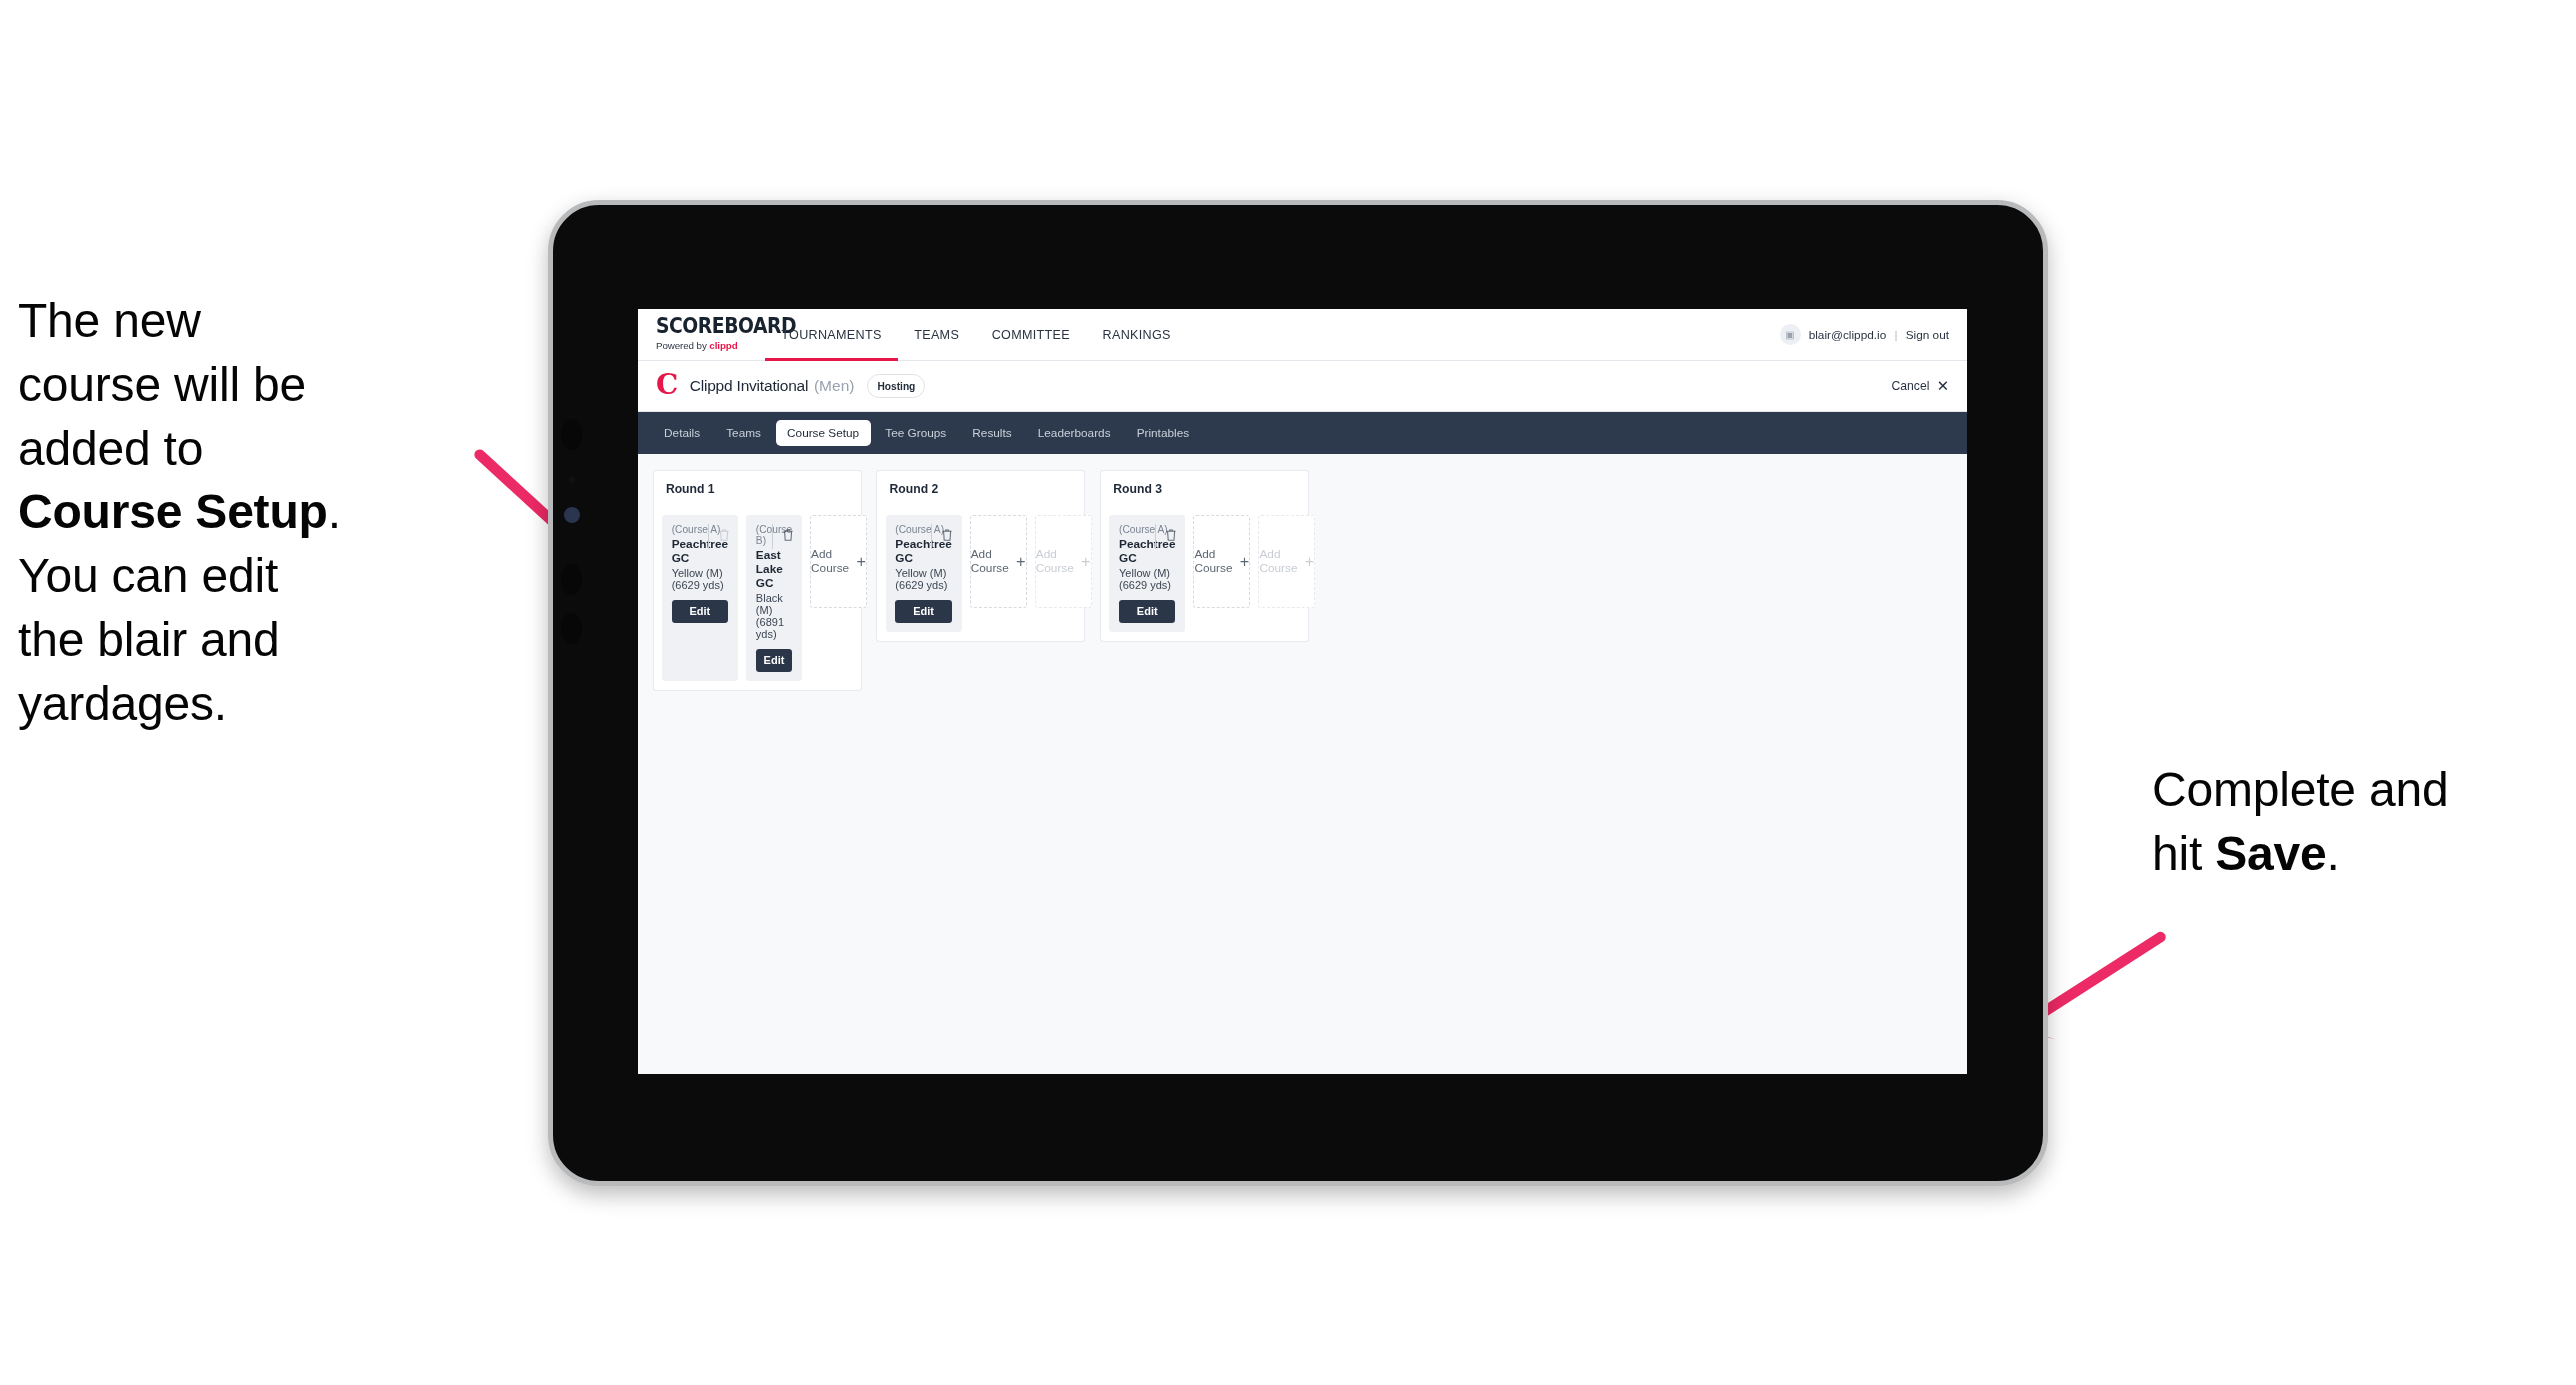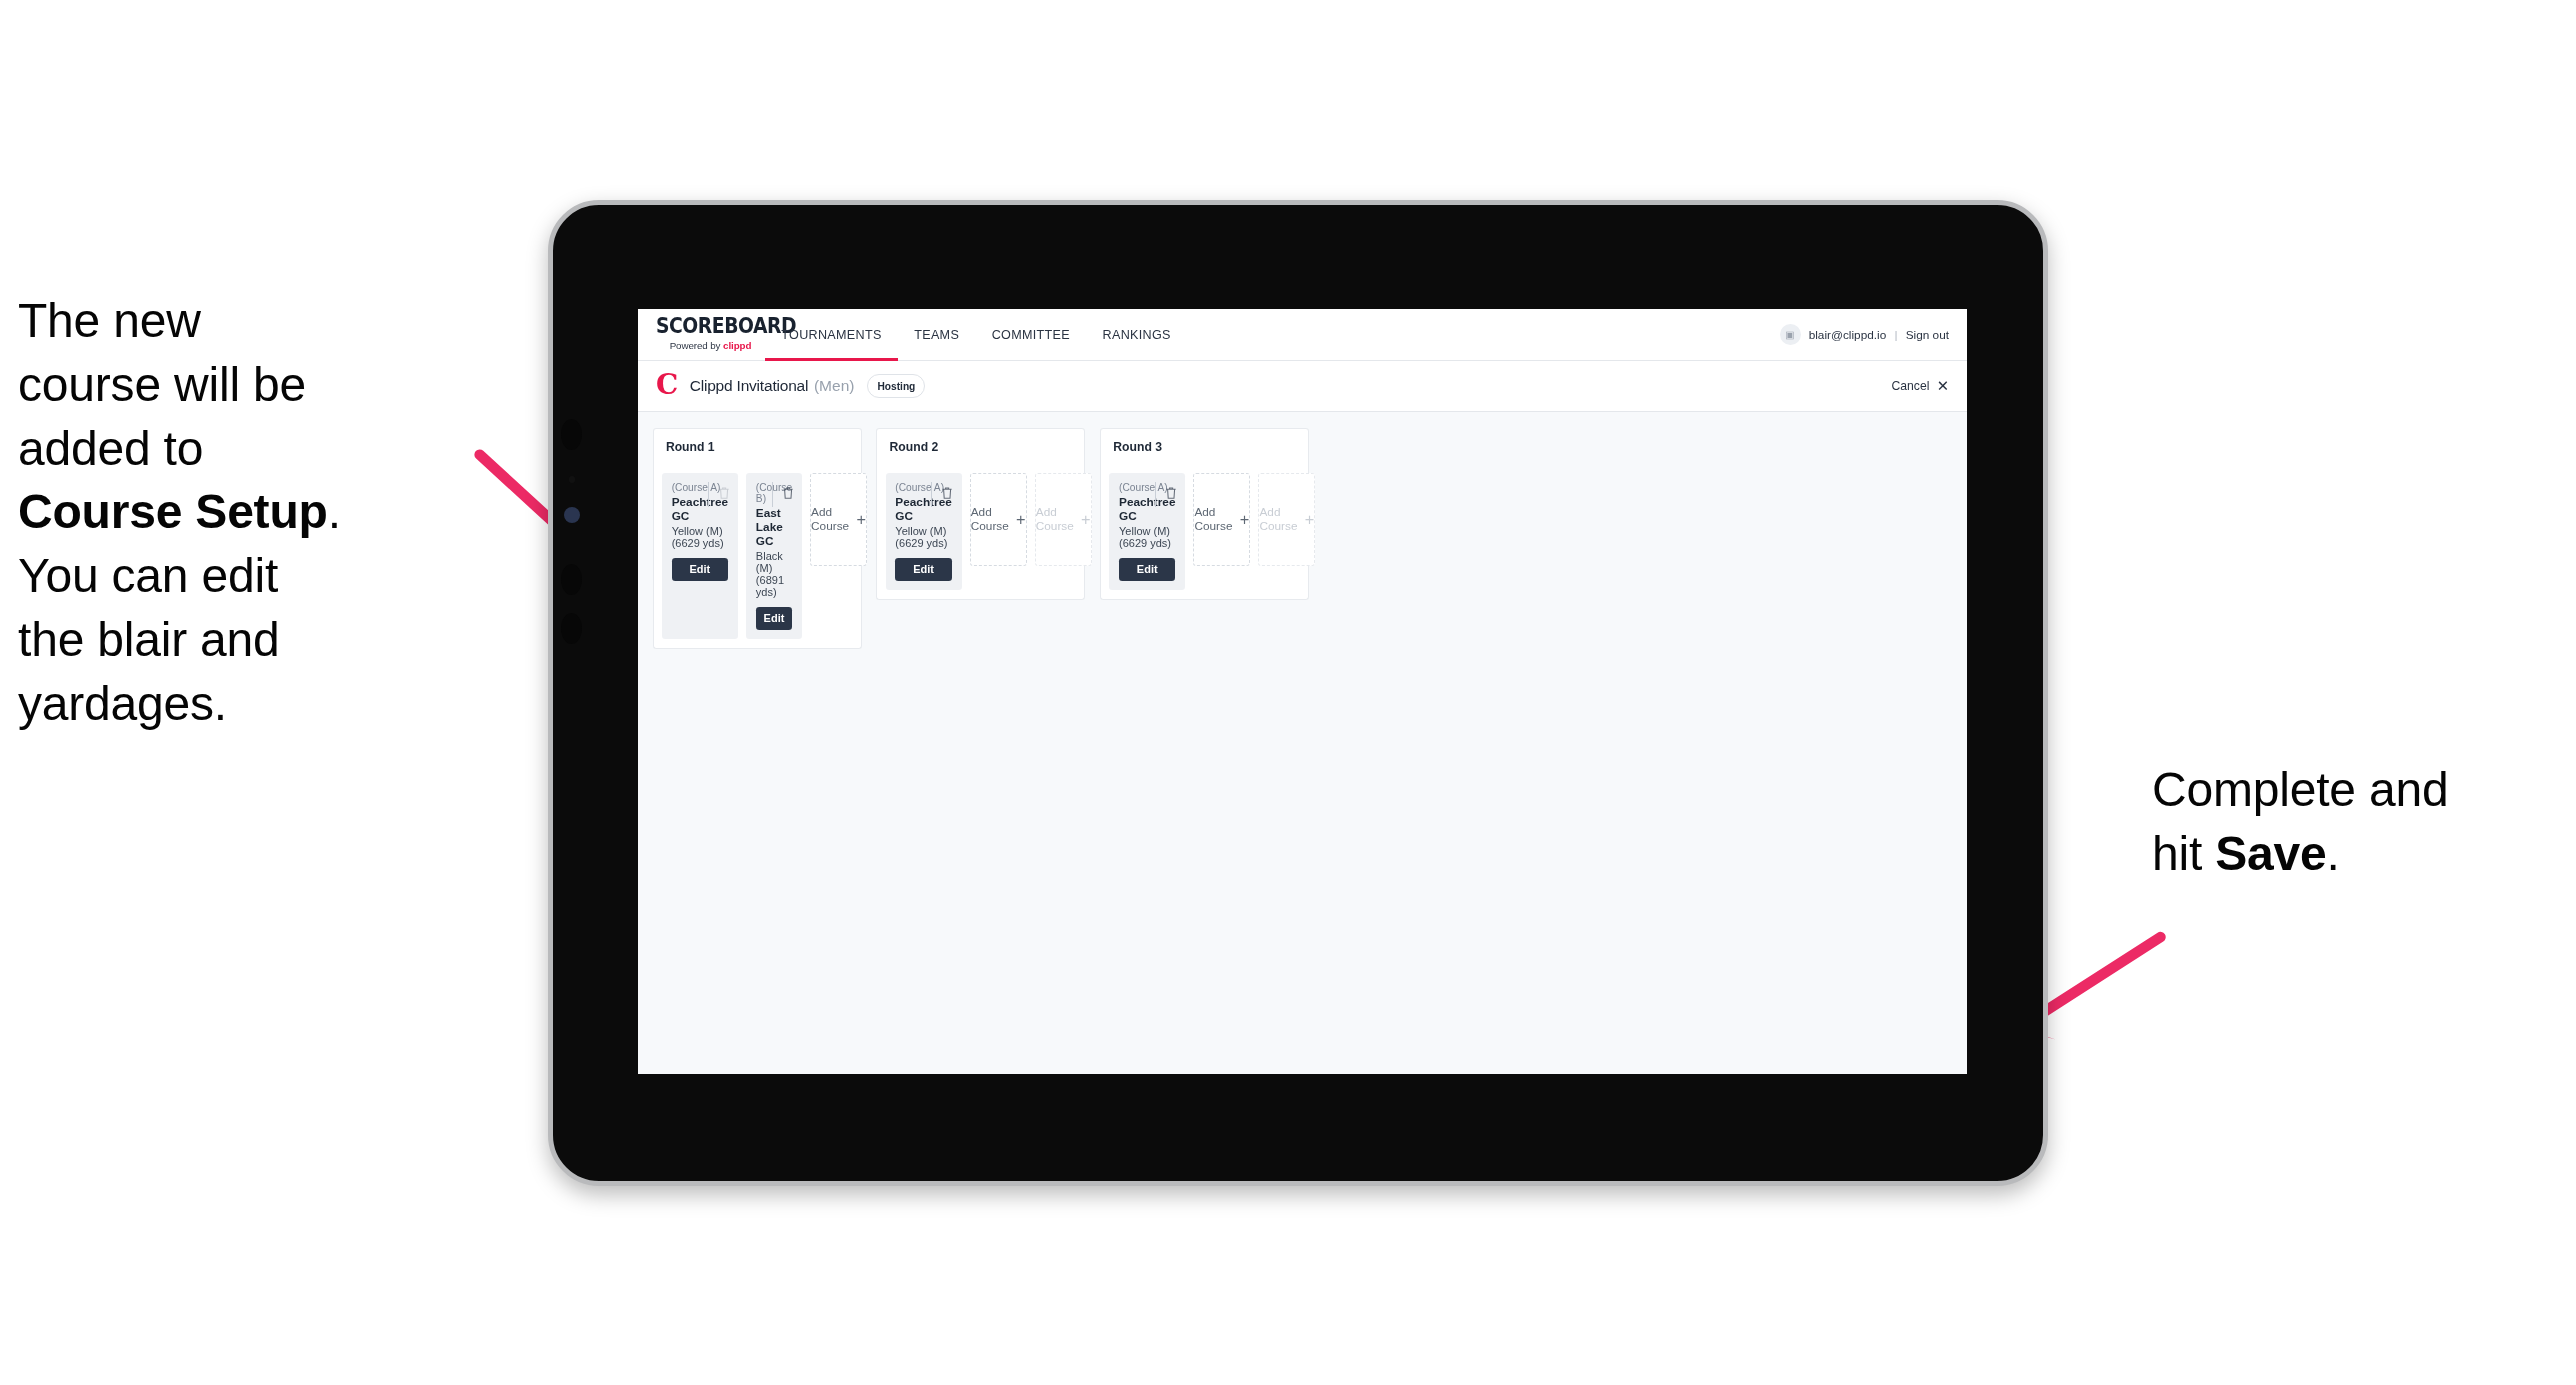--- a/index.html
+++ b/index.html
@@ -61,21 +61,21 @@
     border-bottom:0.8px solid #e4e7eb;
     position:relative;
   }
   #brand { padding: 7.3px 0 0 18px; width: 127px; }
   .brand-word {
     font-family: "DejaVu Sans", sans-serif;
     font-weight: 700; font-size: 20.4px; letter-spacing: -0.5px;
     color:#19222f; line-height:1;
     transform: scaleX(.92); transform-origin: left center;
   }
-  .brand-sub { font-size: 9.8px; color:#2e3645; margin-top:3.3px; letter-spacing:-0.1px;text-align:center; }
+  .brand-sub { font-size: 9.8px; color:#2e3645; margin-top:3.3px; letter-spacing:-0.1px; }
   .brand-sub .clippd { color:#e8174b; font-weight:700; }
 
   .topnav { display:flex; align-items:stretch; }
   .topnav-item {
     display:flex; align-items:center; padding: 0 16.3px;
     font-size: 12.6px; letter-spacing: 0.3px;
     color:#2a3342; cursor:pointer; position:relative;
   }
   .topnav-item.active::after {
     content:""; position:absolute; left:0; right:0; bottom:-0.8px;
@@ -235,20 +235,29 @@
         <div id="tlogo">C</div>
         <div id="tname">Clippd Invitational</div>
         <div id="tgender">(Men)</div>
         <div id="hosting">Hosting</div>
         <div id="cancel">
           <span>Cancel</span>
           <span class="x">✕</span>
         </div>
       </div>
 
+      <div id="tabstrip">
+        <div class="tab">Details</div>
+        <div class="tab">Teams</div>
+        <div class="tab active">Course Setup</div>
+        <div class="tab">Tee Groups</div>
+        <div class="tab">Results</div>
+        <div class="tab">Leaderboards</div>
+        <div class="tab">Printables</div>
+      </div>
 
       <div id="content">
 
         <div class="round-col">
           <div class="round-head">Round 1</div>
           <div class="round-body">
 
             <div class="course-card">
               <div class="cc-tools">
                 <div class="cc-divider"></div>

